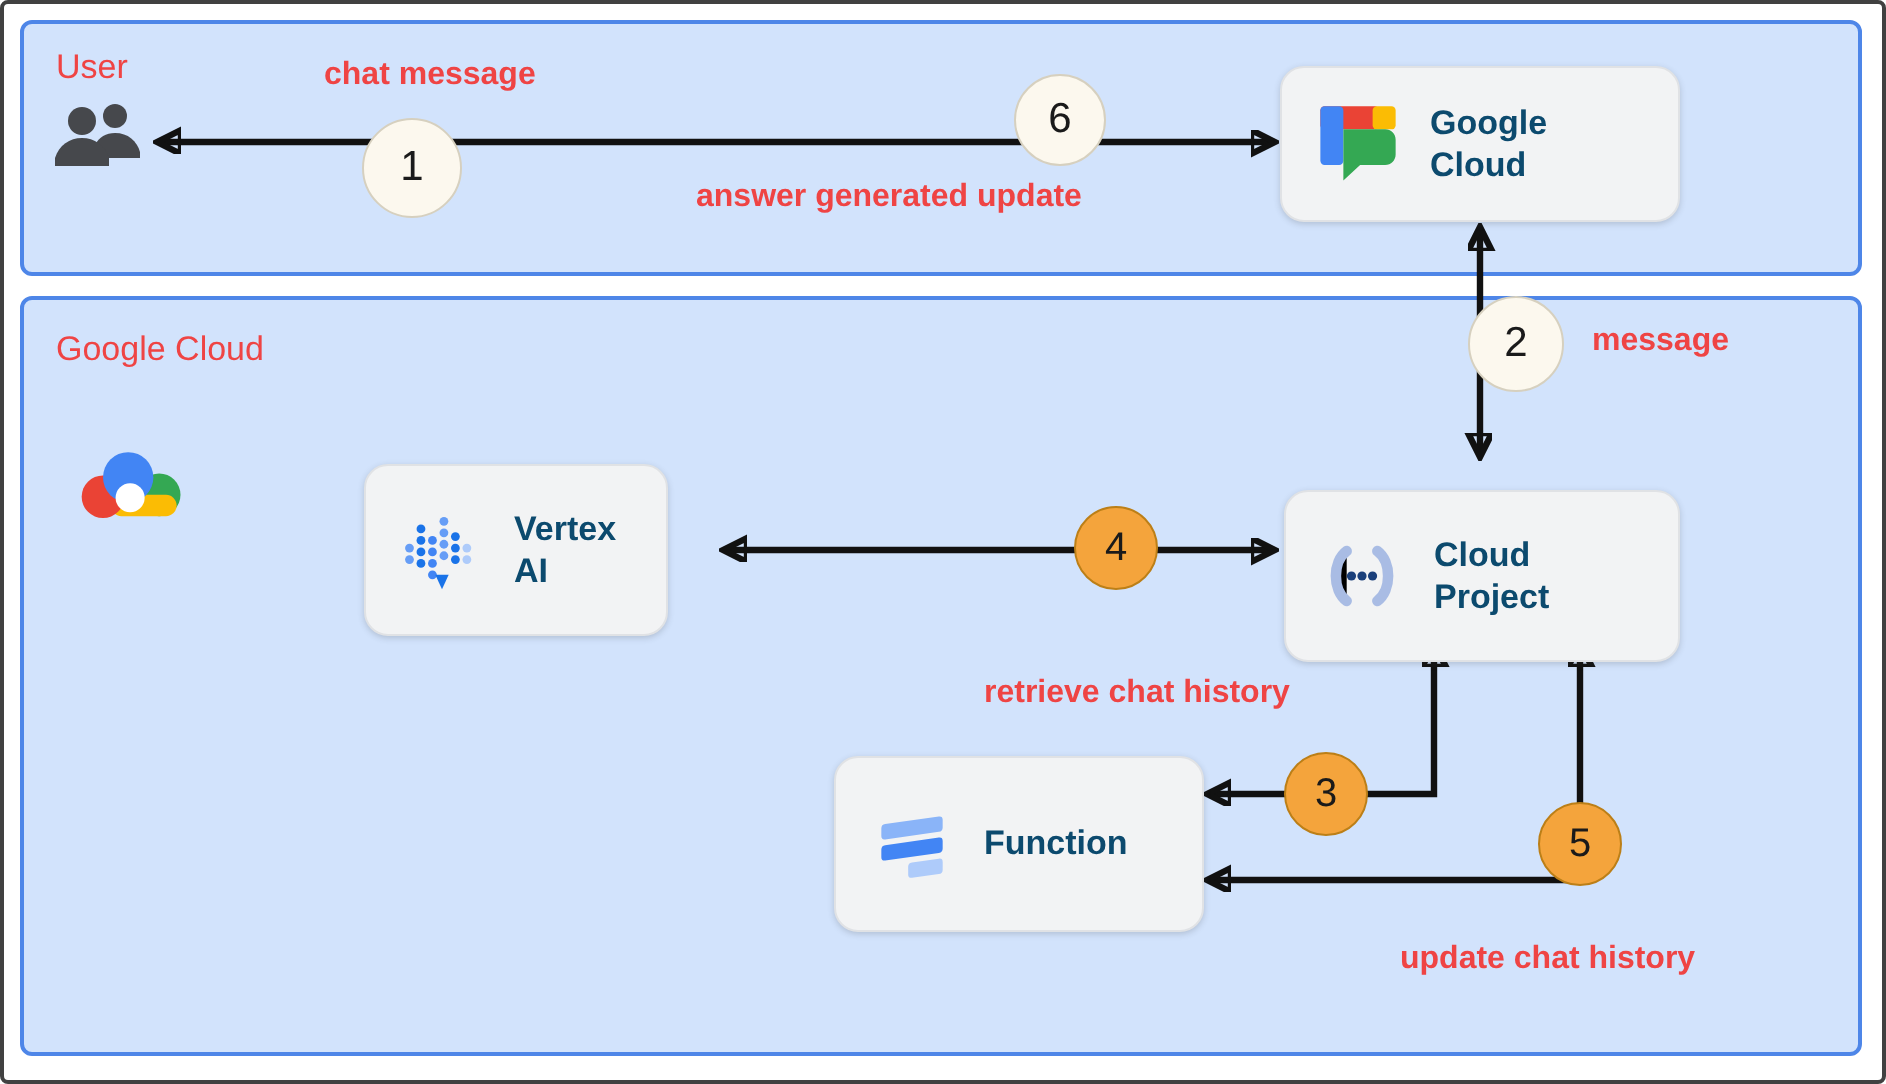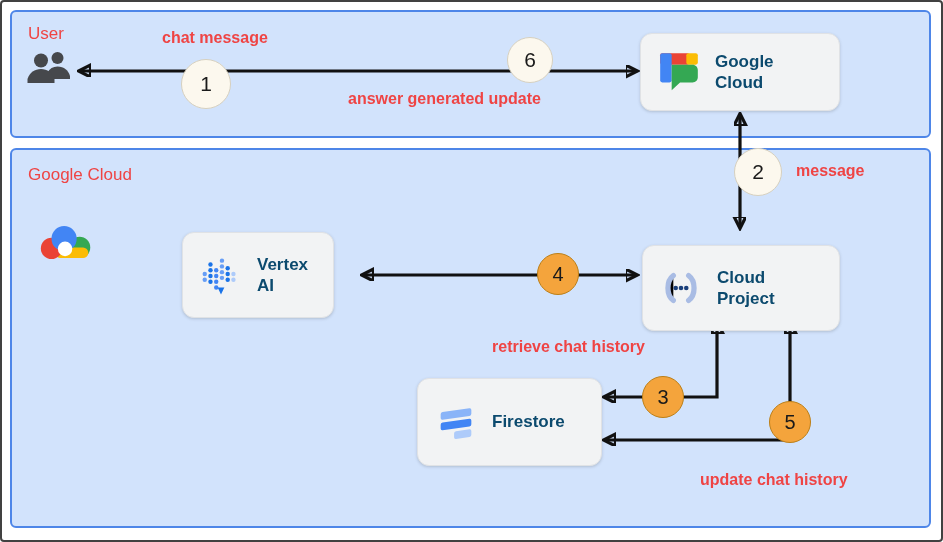--- a/index.html
+++ b/index.html
@@ -141,21 +141,21 @@
   <div class="lbl bold" style="left:490px;top:336px;">retrieve chat history</div>
 
   <div class="node" style="left:415px;top:376px;width:185px;height:88px;">
     <svg class="icon" width="46" height="46" viewBox="0 0 48 48">
       <g transform="translate(0,3) skewY(-8)">
         <rect x="8" y="12" width="32" height="8" rx="2" fill="#8ab4f8"></rect>
         <rect x="8" y="23" width="32" height="8" rx="2" fill="#4285f4"></rect>
         <rect x="22" y="34" width="18" height="8" rx="2" fill="#aecbfa"></rect>
       </g>
     </svg>
-    <div class="node-label">Firestore</div>
+    <div class="node-label">Function</div>
   </div>
 
   <div class="step cream" style="left:179px;top:57px;width:50px;height:50px;">1</div>
   <div class="step cream" style="left:505px;top:35px;width:46px;height:46px;">6</div>
   <div class="step cream" style="left:732px;top:146px;width:48px;height:48px;">2</div>
   <div class="step orange" style="left:535px;top:251px;width:42px;height:42px;">4</div>
   <div class="step orange" style="left:640px;top:374px;width:42px;height:42px;">3</div>
   <div class="step orange" style="left:767px;top:399px;width:42px;height:42px;">5</div>
 
 </div>

